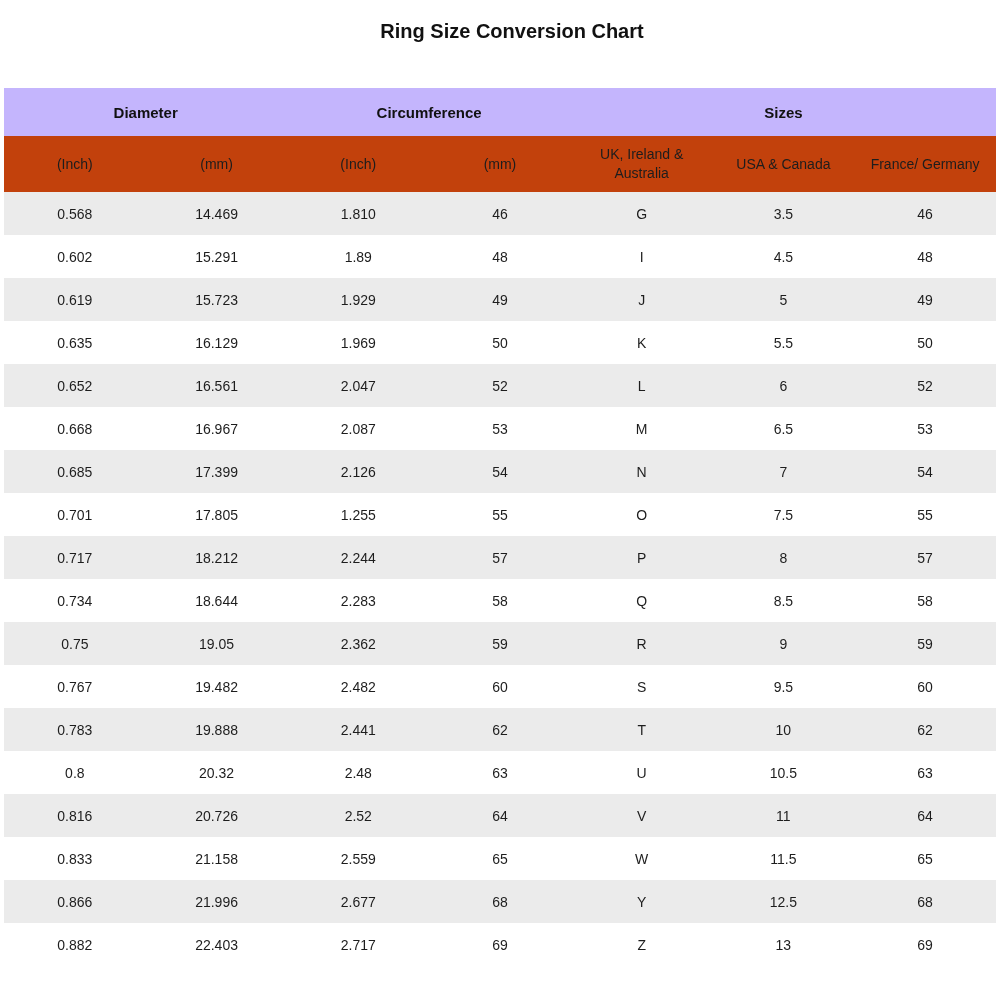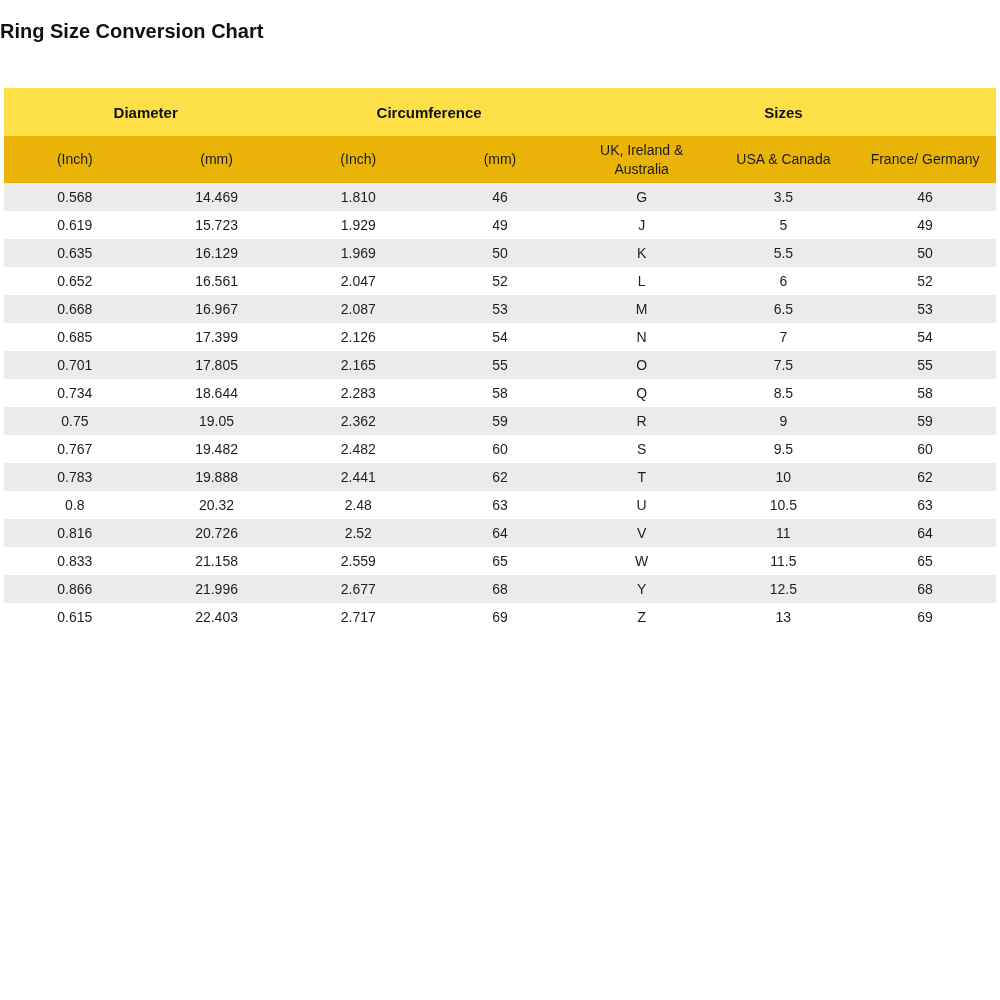--- a/index.html
+++ b/index.html
@@ -10,57 +10,59 @@
   body {
     width: 1000px;
     height: 1000px;
     overflow: hidden;
     font-family: "Liberation Sans", sans-serif;
     color: #1d1d1d;
   }
   .page-title {
     margin: 0;
     padding-top: 18px;
+    text-align: center;
     font-size: 20px;
     line-height: 26px;
     font-weight: bold;
     color: #111111;
+    padding-left: 24px;
   }
   table.ring-table {
     border-collapse: collapse;
     table-layout: fixed;
     width: calc(100% - 8px);
     margin: 44px 4px 0 4px;
   }
   table.ring-table th,
   table.ring-table td {
     text-align: center;
     vertical-align: middle;
     padding: 0 10px;
     font-size: 14px;
   }
   tr.group-header-row {
-    background: #fde047;
+    background: #c4b5fd;
     height: 48px;
   }
   tr.group-header-row th {
     font-size: 15px;
     font-weight: bold;
     color: #111111;
   }
   tr.sub-header-row {
-    background: #eab308;
-    height: 47px;
+    background: #c2410c;
+    height: 56px;
   }
   tr.sub-header-row th {
     font-weight: normal;
     line-height: 19px;
   }
   tbody tr {
-    height: 28px;
+    height: 43px;
     border-radius: 10px;
   }
   tbody tr:nth-child(odd) {
     background: #ebebeb;
   }
   tbody tr:nth-child(even) {
     background: #ffffff;
   }
 </style>
 </head>
@@ -90,20 +92,29 @@
         <tr>
           <td>0.568</td>
           <td>14.469</td>
           <td>1.810</td>
           <td>46</td>
           <td>G</td>
           <td>3.5</td>
           <td>46</td>
         </tr>
         <tr>
+          <td>0.602</td>
+          <td>15.291</td>
+          <td>1.89</td>
+          <td>48</td>
+          <td>I</td>
+          <td>4.5</td>
+          <td>48</td>
+        </tr>
+        <tr>
           <td>0.619</td>
           <td>15.723</td>
           <td>1.929</td>
           <td>49</td>
           <td>J</td>
           <td>5</td>
           <td>49</td>
         </tr>
         <tr>
           <td>0.635</td>
@@ -137,25 +148,34 @@
           <td>17.399</td>
           <td>2.126</td>
           <td>54</td>
           <td>N</td>
           <td>7</td>
           <td>54</td>
         </tr>
         <tr>
           <td>0.701</td>
           <td>17.805</td>
-          <td>2.165</td>
+          <td>1.255</td>
           <td>55</td>
           <td>O</td>
           <td>7.5</td>
           <td>55</td>
+        </tr>
+        <tr>
+          <td>0.717</td>
+          <td>18.212</td>
+          <td>2.244</td>
+          <td>57</td>
+          <td>P</td>
+          <td>8</td>
+          <td>57</td>
         </tr>
         <tr>
           <td>0.734</td>
           <td>18.644</td>
           <td>2.283</td>
           <td>58</td>
           <td>Q</td>
           <td>8.5</td>
           <td>58</td>
         </tr>
@@ -216,21 +236,21 @@
         <tr>
           <td>0.866</td>
           <td>21.996</td>
           <td>2.677</td>
           <td>68</td>
           <td>Y</td>
           <td>12.5</td>
           <td>68</td>
         </tr>
         <tr>
-          <td>0.615</td>
+          <td>0.882</td>
           <td>22.403</td>
           <td>2.717</td>
           <td>69</td>
           <td>Z</td>
           <td>13</td>
           <td>69</td>
         </tr>
       </tbody>
   </table>
 </div>

